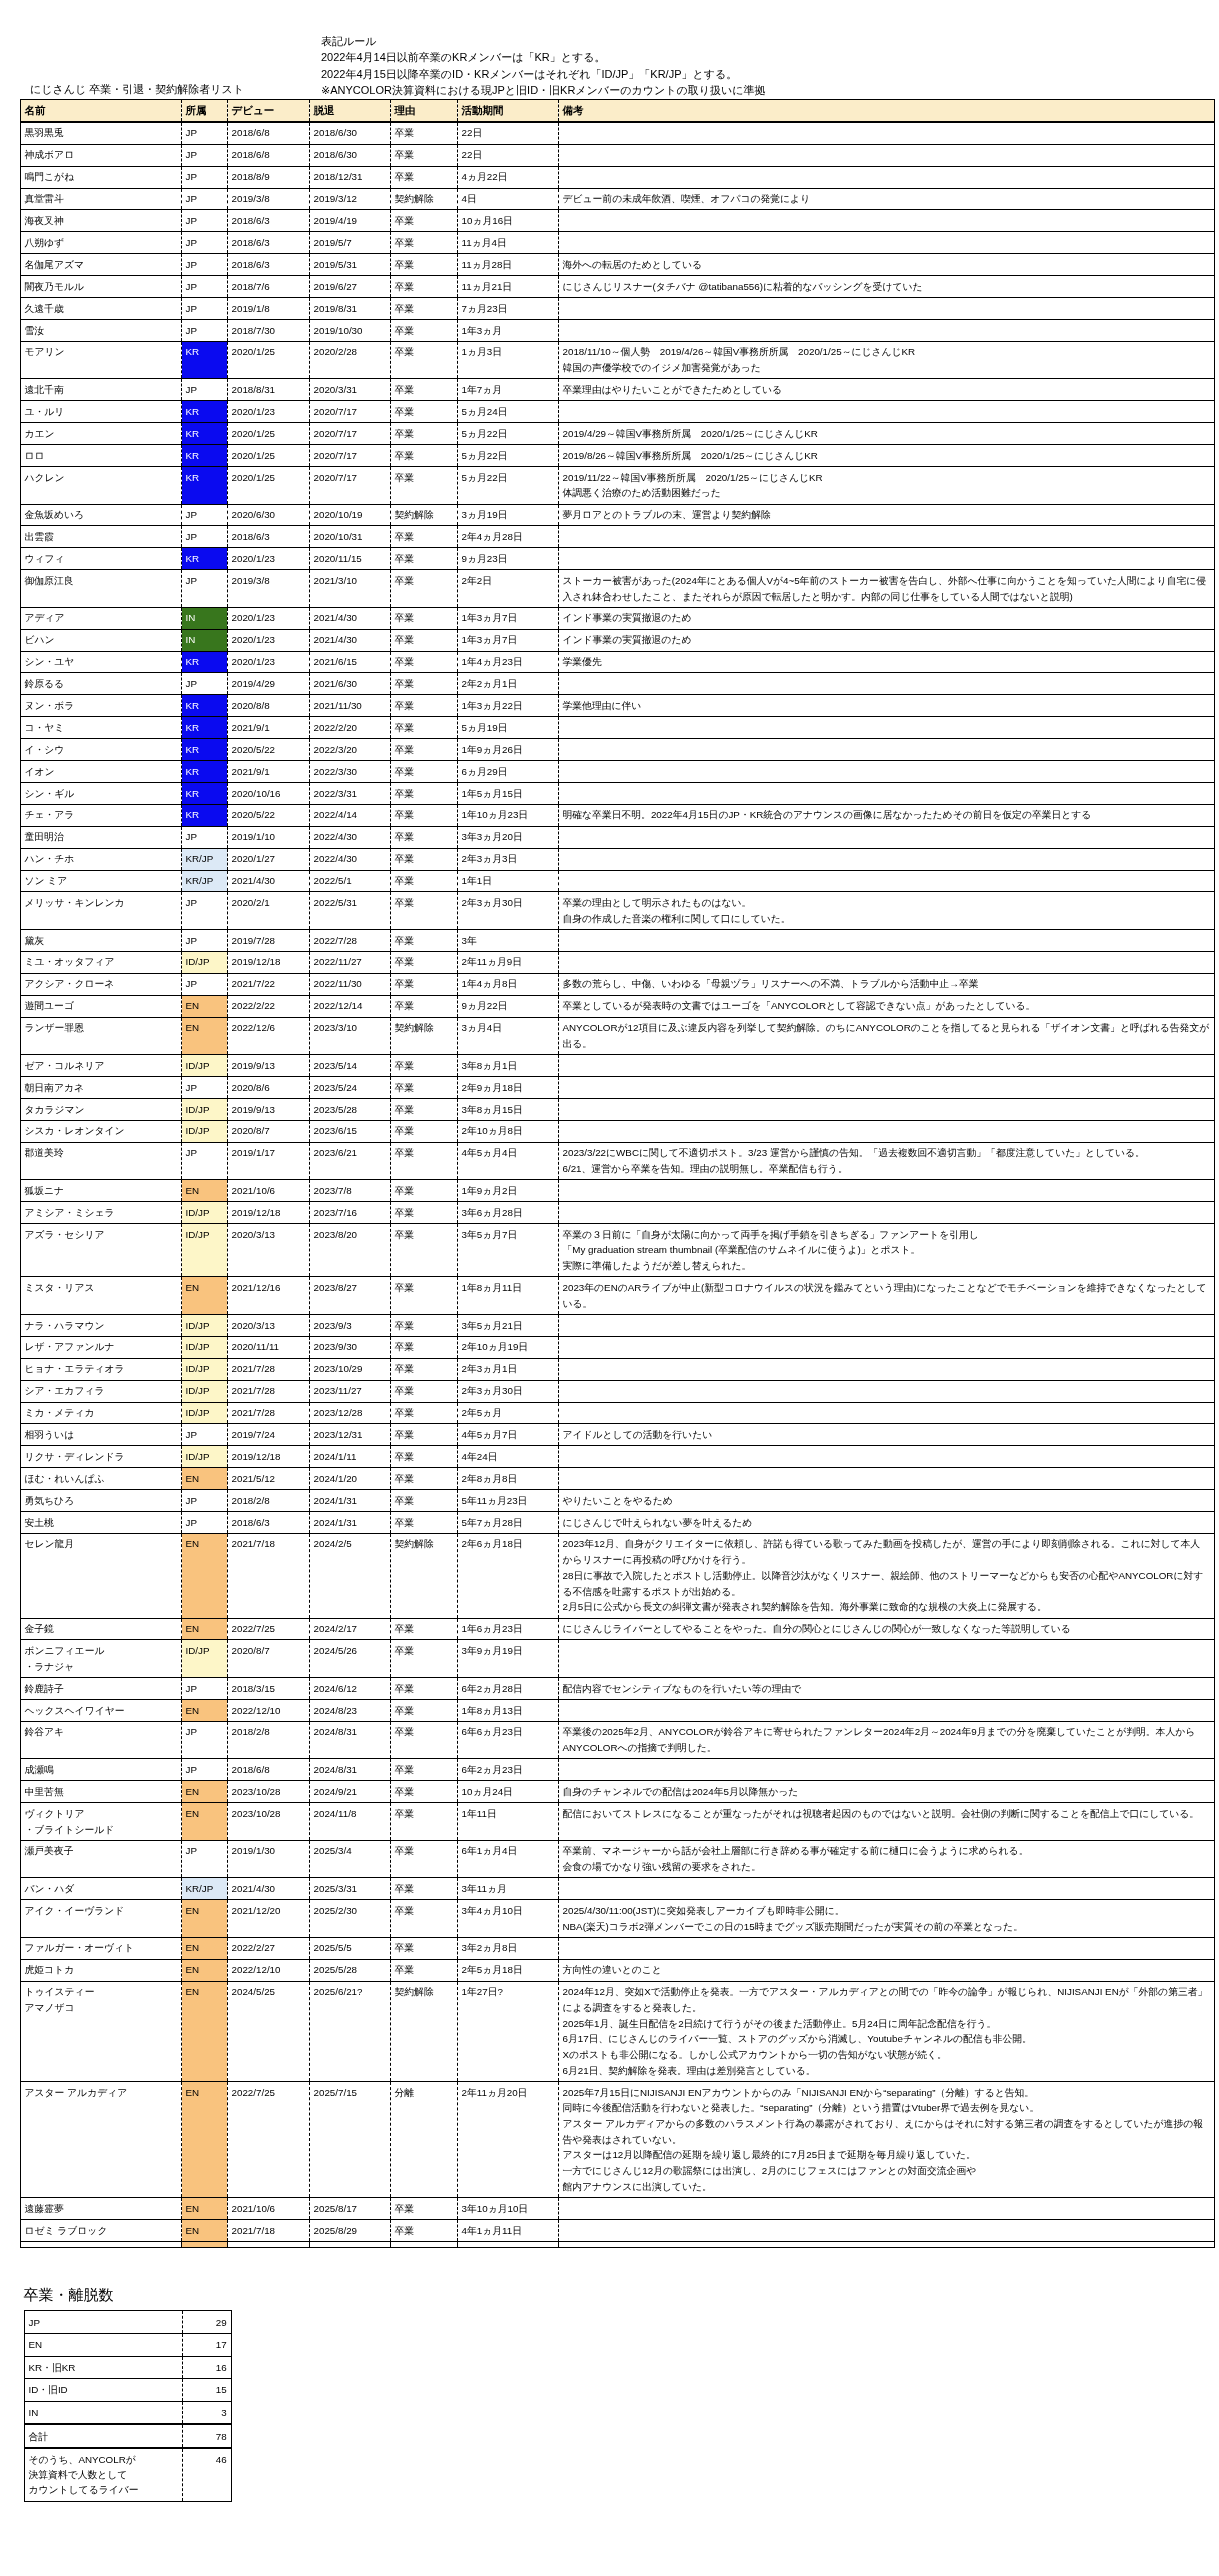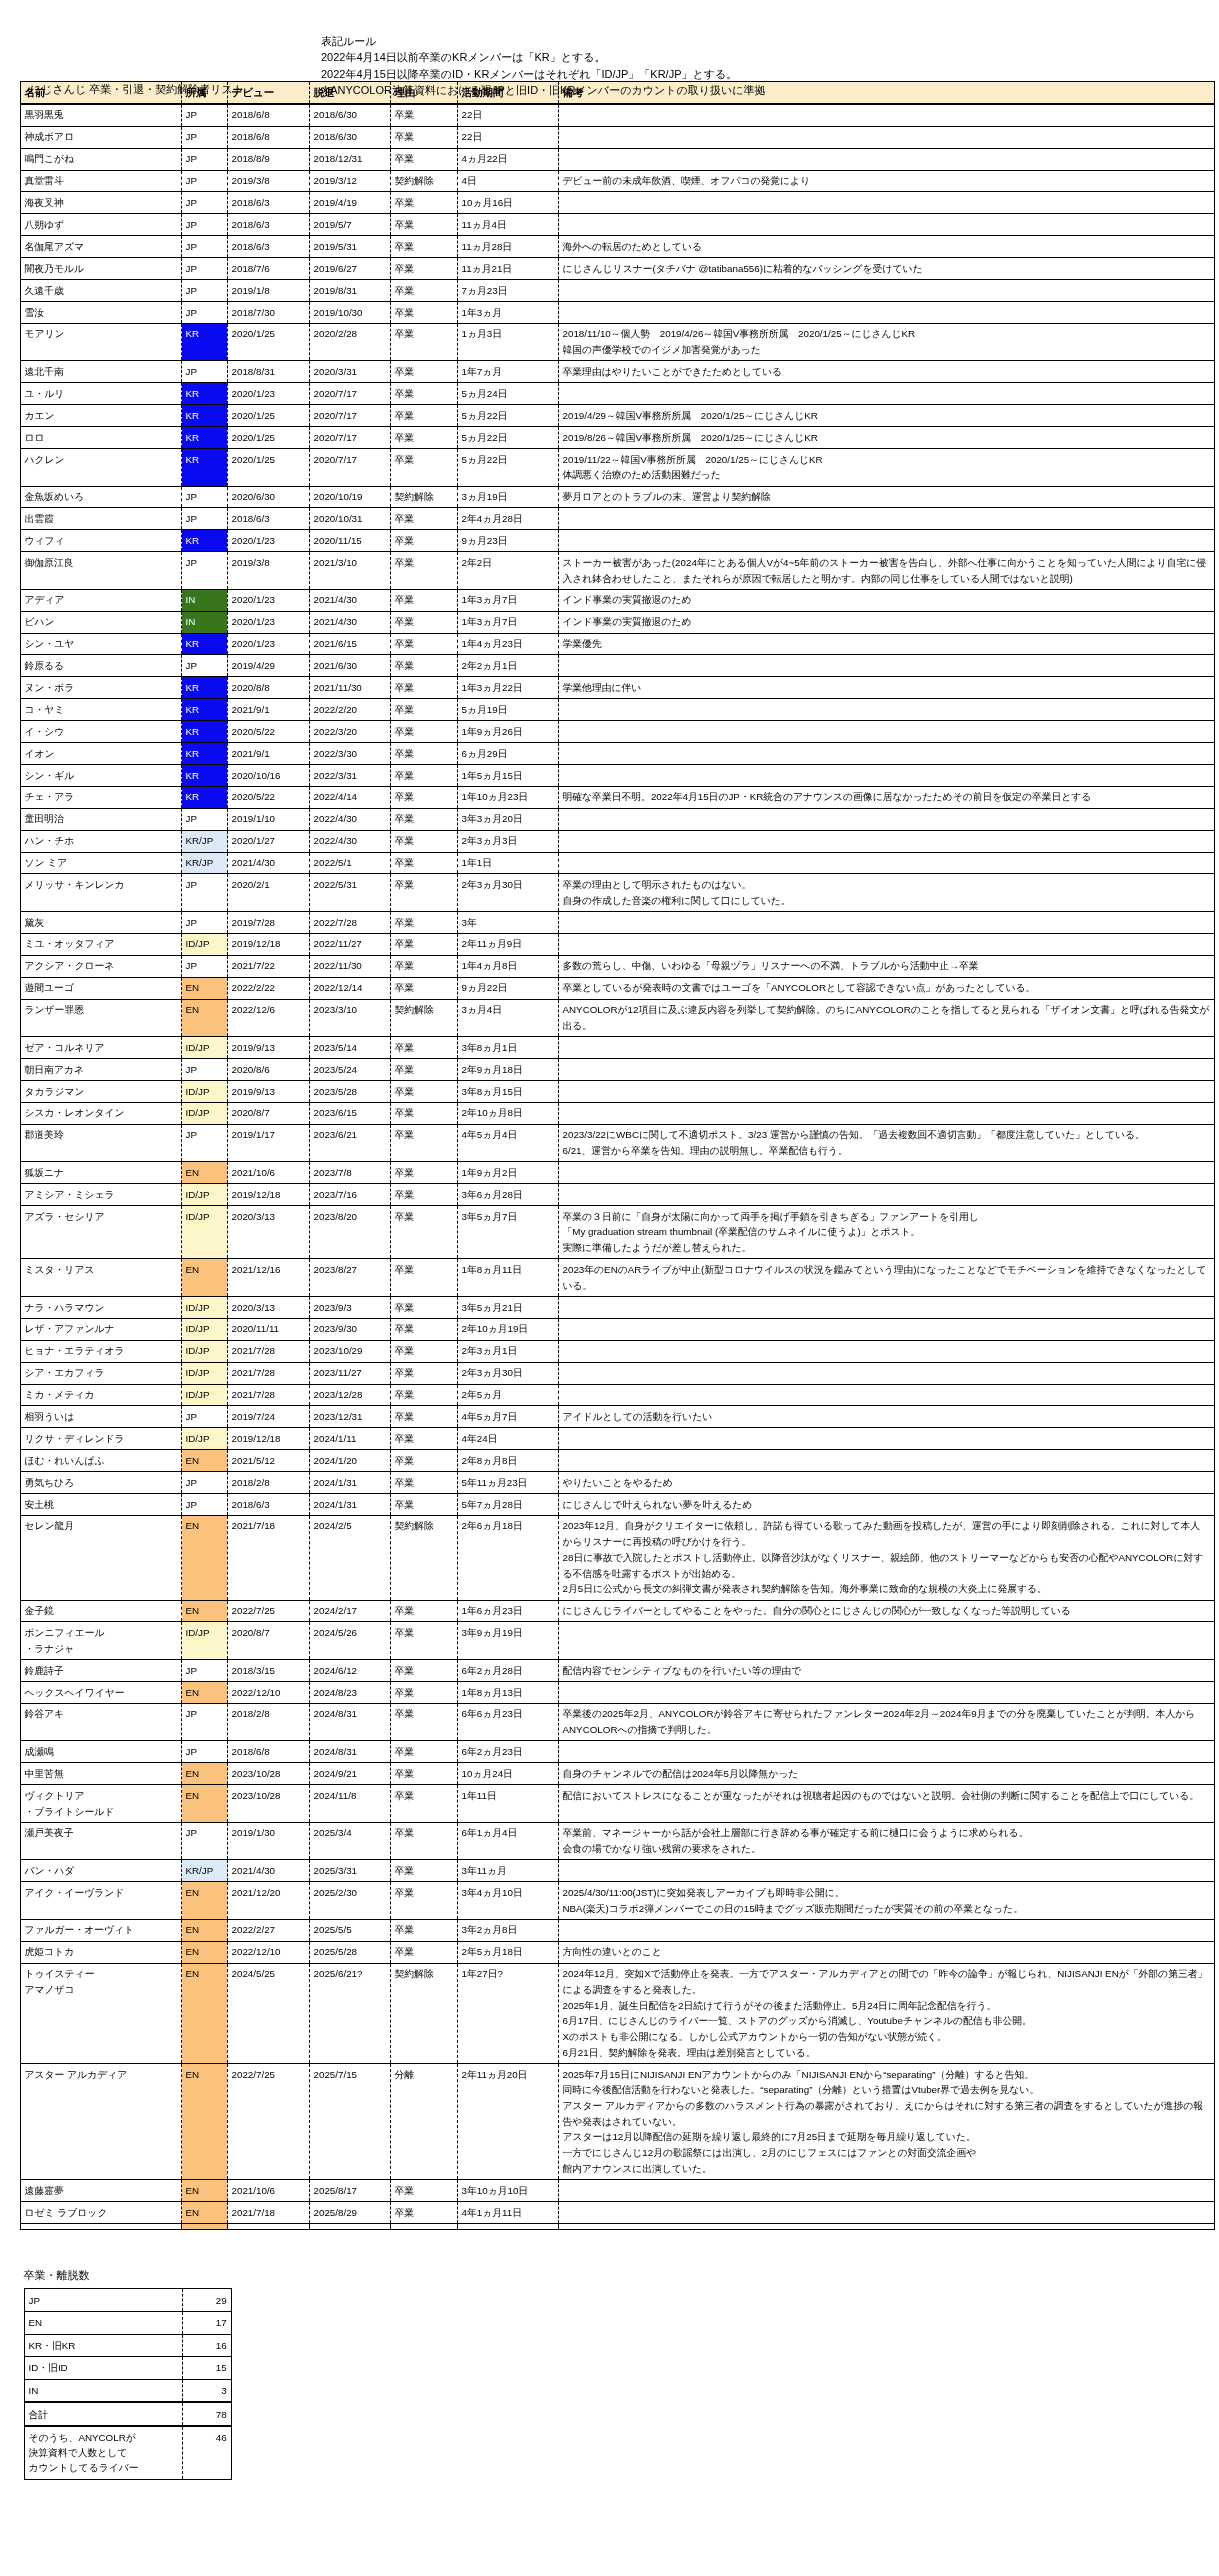--- a/index.html
+++ b/index.html
@@ -2,21 +2,21 @@
 <html lang="ja" style="font-size:10.5px"><head>
 <meta charset="utf-8">
 <style>
   * { box-sizing: border-box; margin: 0; padding: 0; }
   body {
     width: 1220px; min-height: 2576px;
     background: #ffffff; color: #000000;
     font-family: "Liberation Sans", "DejaVu Sans", sans-serif;
     font-size: 9.8px;
   }
-  .top-area { position: relative; height: 81px; }
+  .top-area { position: relative; height: 99px; }
   .rules { position: absolute; left: 321px; top: 33px; line-height: 16.4px; font-size: 11px; }
   .page-title { position: absolute; left: 30px; top: 82px; font-size: 11px; }
 
   table.main { border-collapse: collapse; margin-left: 19.6px; width: 1195px; table-layout: fixed; }
   table.main col.c-name  { width: 161px; }
   table.main col.c-aff   { width: 46px; }
   table.main col.c-debut { width: 82px; }
   table.main col.c-leave { width: 81px; }
   table.main col.c-reason{ width: 67px; }
   table.main col.c-period{ width: 101px; }
@@ -34,21 +34,21 @@
   table.main th + th, table.main td + td { border-left: 0.7px dashed #000; }
   table.main tr > *:first-child { border-left: 1.3px solid #000; }
   table.main tr > *:last-child  { border-right: 1.3px solid #000; }
   table.main thead th {
     background: #fbedc9; font-weight: bold; font-size: 10.5px;
     border-top: 1.3px solid #000; border-bottom: 2px solid #000;
   }
   td.num { text-align: right; }
 
   .summary-block { margin: 38px 0 0 23.6px; }
-  .summary-title { font-size: 11px; margin-bottom: 5.2px; }
+  .summary-title { font-size: 15px; margin-bottom: 5.2px; }
   table.summary { border-collapse: collapse; width: 208px; table-layout: fixed; }
   table.summary col.s-label { width: 158px; }
   table.summary td {
     border-top: 1.3px solid #000; border-bottom: 1.3px solid #000;
     padding: 3.3px 3.9px; line-height: 15px; white-space: pre-line; vertical-align: top;
   }
   table.summary td + td { border-left: 0.7px dashed #000; text-align: right; }
   table.summary tr > td:first-child { border-left: 1.3px solid #000; }
   table.summary tr > td:last-child  { border-right: 1.3px solid #000; }
   table.summary tr.strong td { border-top: 2.6px solid #000; }

